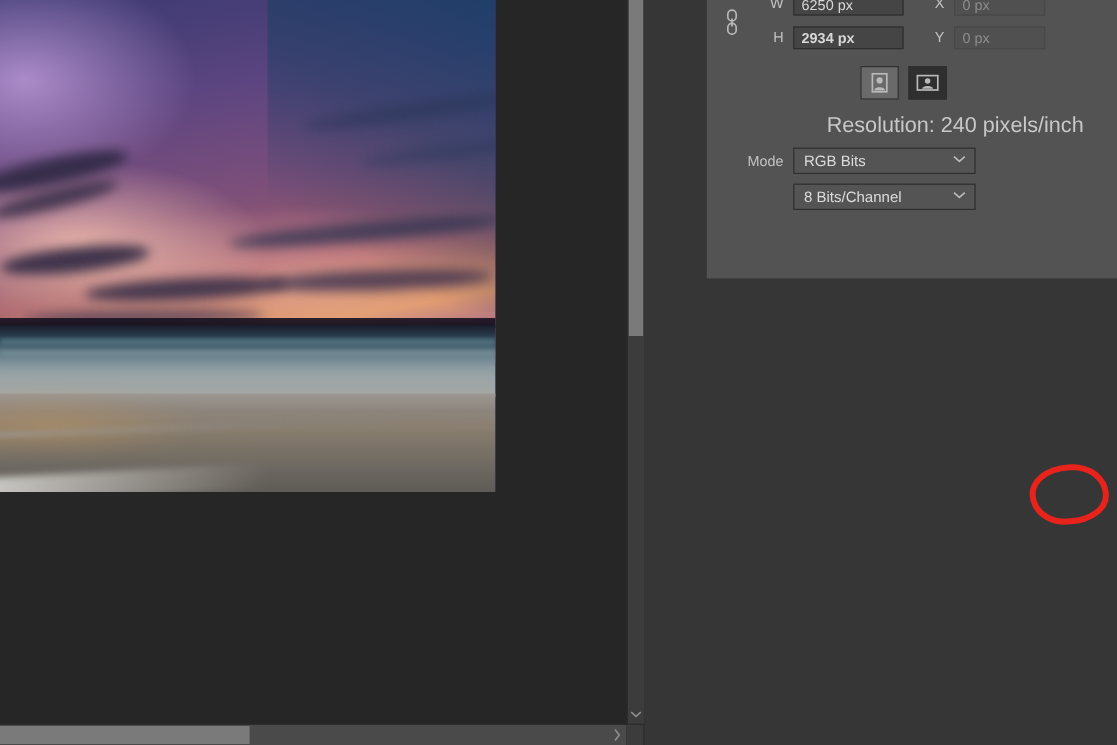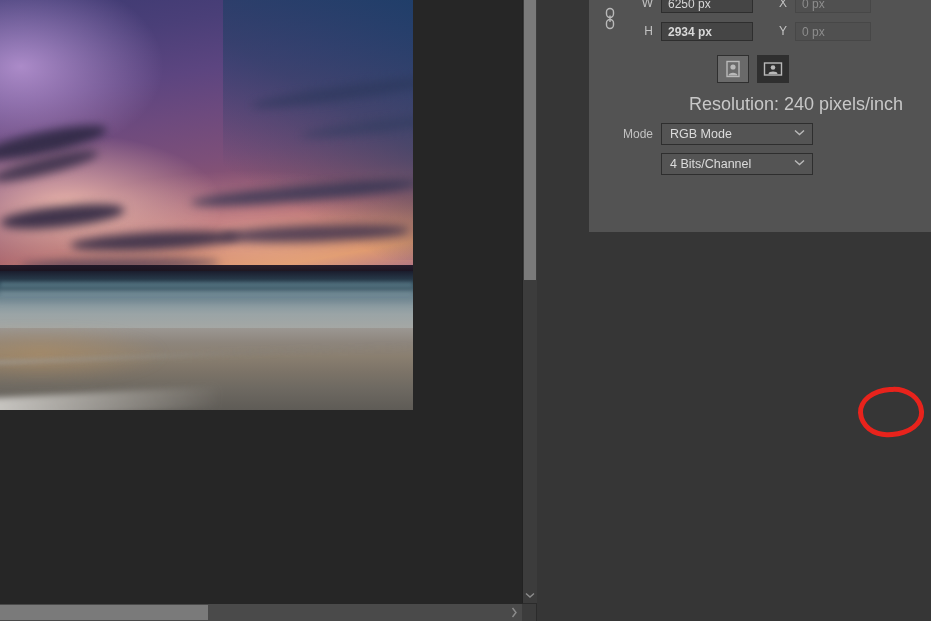--- a/index.html
+++ b/index.html
@@ -211,33 +211,33 @@
             <path class="if" d="M5.5 13 C5.5 9.8 14.5 9.8 14.5 13 Z"></path>
           </svg>
         </div>
       </div>
 
       <div class="res-line">Resolution: 240 pixels/inch</div>
 
       <div class="row" style="position:absolute;left:0;top:121px;width:402px;">
         <div class="lbl">Mode</div>
         <div class="sel" style="width:152px;">
-          <span>RGB Mode</span>
+          <span>RGB Bits</span>
           <span class="chev">
             <svg width="11" height="8" viewBox="0 0 11 8">
                 <path class="i" d="M1 1.5 L5.5 5.5 L10 1.5"></path>
               </svg>
           </span>
         </div>
       </div>
 
       <div class="row" style="position:absolute;left:0;top:151px;width:342px;">
         <div class="lbl"></div>
         <div class="sel" style="width:152px;">
-          <span>4 Bits/Channel</span>
+          <span>8 Bits/Channel</span>
           <span class="chev">
             <svg width="11" height="8" viewBox="0 0 11 8">
                 <path class="i" d="M1 1.5 L5.5 5.5 L10 1.5"></path>
               </svg>
           </span>
         </div>
       </div>
 
 
     </div>

